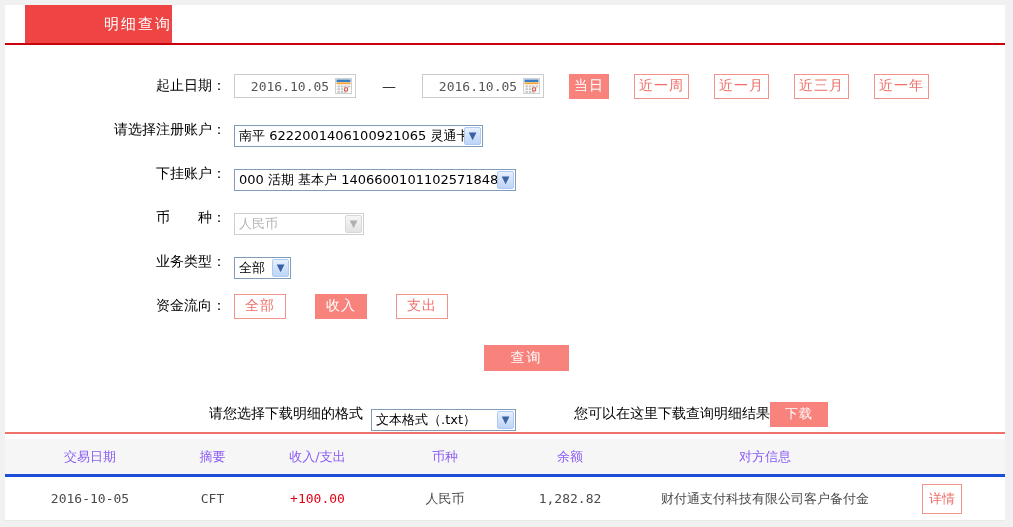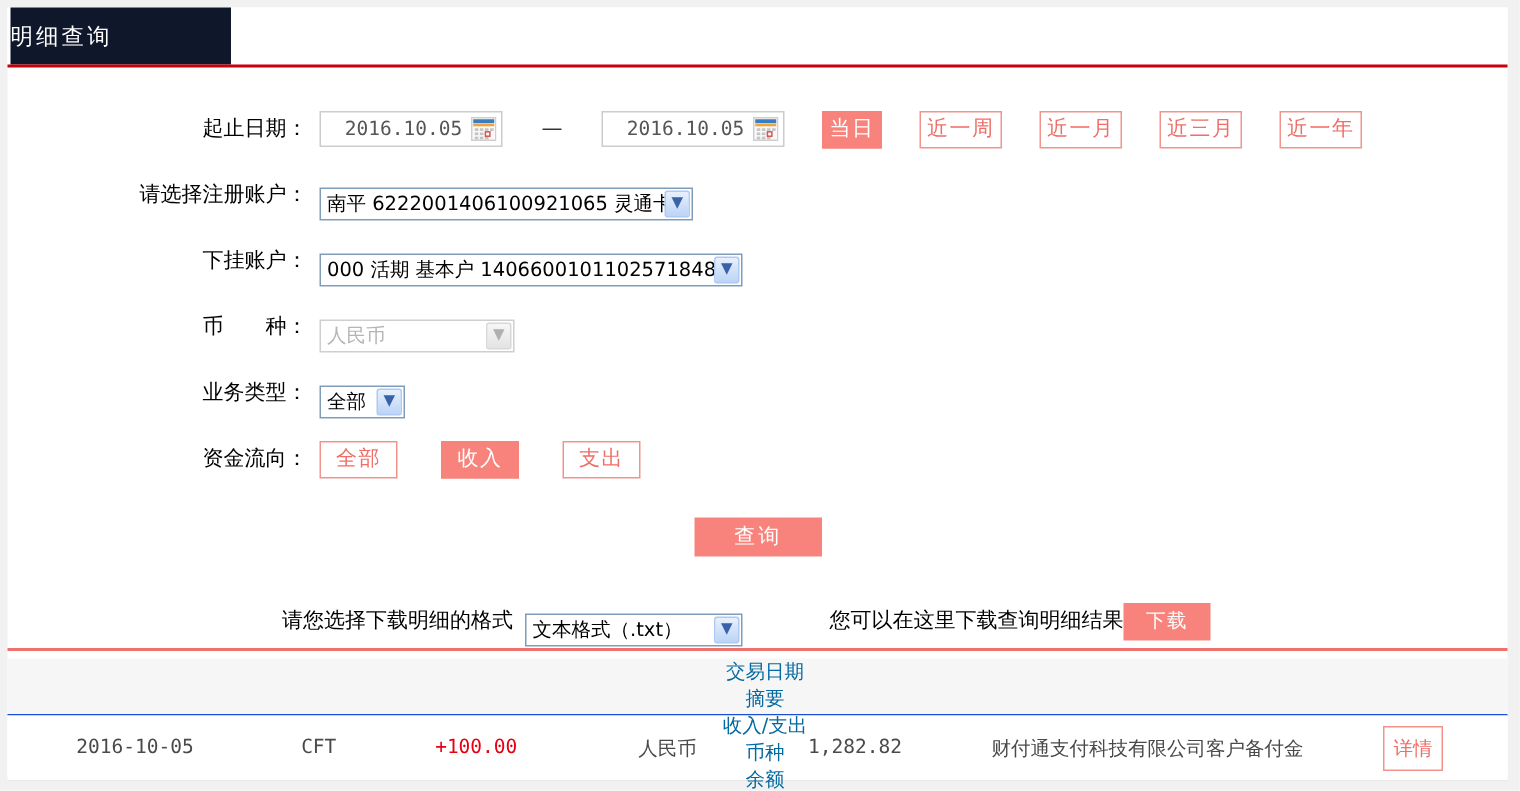--- a/index.html
+++ b/index.html
@@ -2,26 +2,26 @@
 <html><head>
 <meta charset="utf-8">
 <style>
   * { margin:0; padding:0; box-sizing:border-box; }
   html,body { width:1013px; height:527px; background:#f1f1f1; overflow:hidden;
               font-family:"DejaVu Sans","Liberation Sans",sans-serif; }
   .content { margin:5px 8px 10px 5px; width:1000px; height:512px; background:#fff; position:relative; }
 
   
   .tab-row { height:38px; background:#fff; }
-  .tab { margin-left:2px; width:147px; height:38px; background:#0f172a; color:#fff;
-         font-size:15px; letter-spacing:2px; display:flex; align-items:center; justify-content:flex-start; }
+  .tab { margin-left:20px; width:147px; height:38px; background:#ef4444; color:#fff;
+         font-size:15px; letter-spacing:2px; display:flex; align-items:center; justify-content:flex-end; }
   .brand-line { height:2px; background:#c7000b; }
 
   
-  .form { padding-top:28px; }
+  .form { padding-top:28px;padding-left:21px; }
   .frow { display:flex; align-items:center; height:26px; margin-bottom:18px; }
   .flabel { width:200px; text-align:right; font-size:14px; color:#000; flex:none; }
   .ffield { margin-left:8px; display:flex; align-items:center;gap:16px; }
 
   .date-input { width:122px; height:24px; border:1px solid #ccc; display:flex; align-items:center;
                 background:#fff; padding:0 3px 0 10px; }
   .date-input .dtext { flex:1; text-align:center; font-size:13px; color:#555;
                        font-family:"DejaVu Sans Mono",monospace; }
   .dash { margin:0 10px; color:#333; font-size:14px; }
 
@@ -58,22 +58,22 @@
   .dl-label { margin-left:183px; font-size:14px; color:#000; }
   .dl-select { width:145px; margin-left:8px; }
   .dl-hint { margin-left:58px; font-size:14px; color:#000; }
   .dl-btn { width:58px; height:25px; background:#f8837c; color:#fff; font-size:13px;
             letter-spacing:1px; border:none; display:flex; align-items:center; justify-content:center; cursor:pointer; }
 
   .pink-line { height:2px; background:#ef716c; margin-top:5px; }
 
   
   .tbl { margin-top:5px; }
-  .thead { display:flex; align-items:center; height:38px; background:#f6f6f6; border-bottom:1px solid #1d4ed8;
-           font-size:13px; color:#0369a1; padding-left:10px;flex-direction:column; }
+  .thead { display:flex; align-items:center; height:38px; background:#f6f6f6; border-bottom:3px solid #1d4ed8;
+           font-size:13px; color:#8b5cf6; padding-left:10px; }
   .trow  { display:flex; align-items:center; height:44px; background:#fff; border-bottom:1px solid #e9e9e9;
            font-size:13px; color:#4a4a4a; padding-left:10px; }
   .c1 { width:150px; text-align:center; flex:none; }
   .c2 { width:95px;  text-align:center; flex:none; }
   .c3 { width:115px; text-align:center; flex:none; }
   .c4 { width:140px; text-align:center; flex:none; }
   .c5 { width:110px; text-align:center; flex:none; }
   .c6 { width:280px; text-align:center; flex:none; }
   .c7 { flex:1; display:flex; align-items:center; }
   .mono { font-family:"DejaVu Sans Mono",monospace; }

